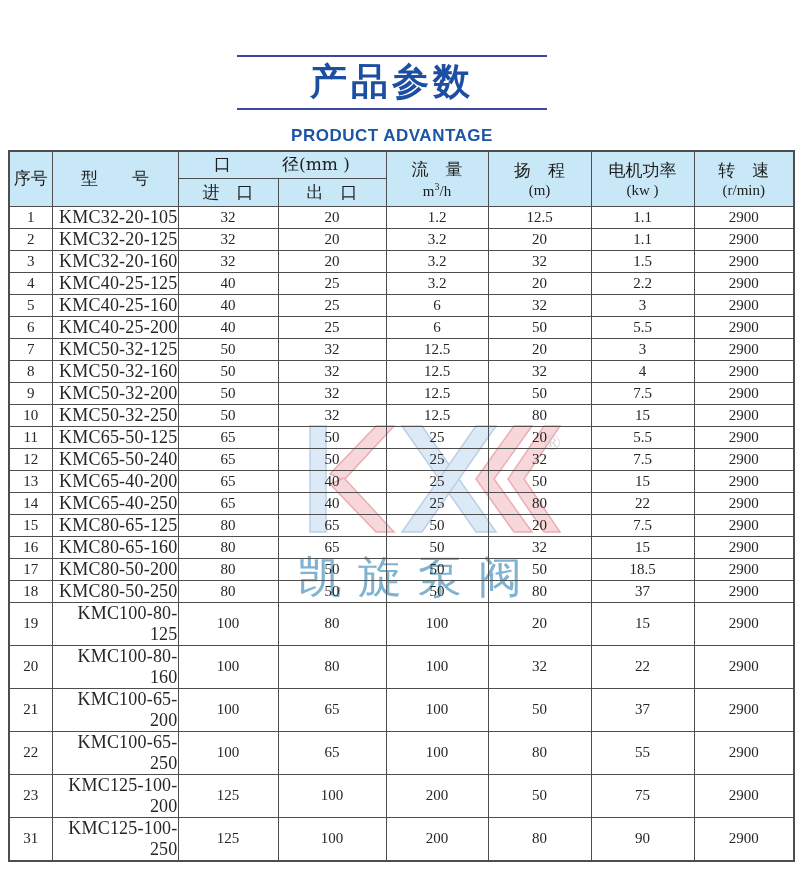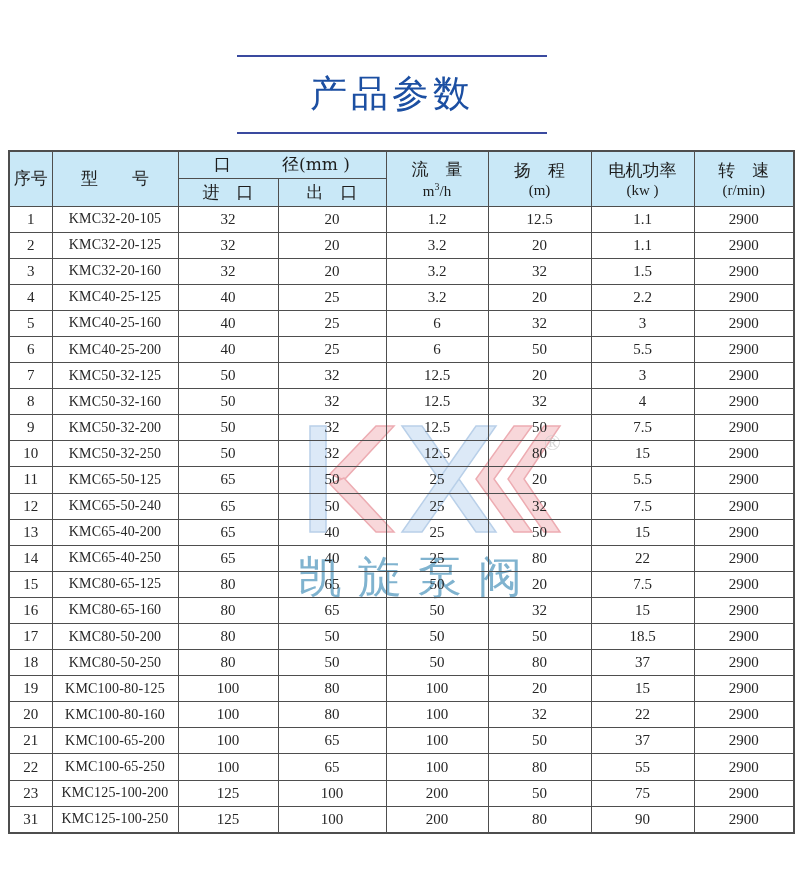--- a/index.html
+++ b/index.html
@@ -2,22 +2,22 @@
 <html><head>
 <meta charset="utf-8">
 <style>
   html,body{margin:0;padding:0;background:#ffffff;}
   body{width:800px;height:871px;position:relative;overflow:hidden;
        font-family:"Liberation Serif", serif;color:#262626;}
 
   
   .title-block{position:absolute;left:237px;top:55px;width:310px;text-align:center;}
   .title-rule{height:0;border-top:2px solid #3a4a9f;}
-  .page-title{margin:12px;padding:5px 0 6px 0;font-family:"Liberation Sans",sans-serif;
-              font-weight:400;font-size:37px;line-height:40px;letter-spacing:4px;
+  .page-title{margin:0;padding:5px 0 6px 0;font-family:"Liberation Sans",sans-serif;
+              font-weight:700;font-size:37px;line-height:40px;letter-spacing:4px;
               color:#1c4fa2;white-space:nowrap;}
   .page-subtitle{margin-top:16px;font-family:"Liberation Sans",sans-serif;
                  font-weight:700;font-size:17px;letter-spacing:0.5px;color:#1c55a6;}
 
   
   .watermark{position:absolute;left:298px;top:418px;width:270px;z-index:0;}
   .watermark svg{display:block;}
   .brand-watermark{margin-top:8px;text-align:left;font-size:44px;letter-spacing:16px;
                    color:#0369a1;opacity:0.5;white-space:nowrap;
                    font-family:"DejaVu Serif",serif;}
@@ -29,21 +29,21 @@
   table.params th, table.params td{border:1px solid #4e4e4e;text-align:center;
                vertical-align:middle;padding:0;overflow:hidden;}
   table.params{border:2px solid #4e4e4e;}
   thead th{background:#c9e8f7;font-weight:400;font-size:17px;
            font-family:"DejaVu Serif",serif;color:#1d1d1d;}
   thead tr.hdr-top{height:27px;}
   thead tr.hdr-sub{height:28px;}
   thead .unit{font-size:15px;font-family:Liberation Serif, serif;}
   thead .unit sup{font-size:10px;}
   tbody td{font-size:15px;background:transparent;color:#262626;}
-  tbody td.model-cell{font-size:14px;letter-spacing:0.2px;}
+  tbody td.model-cell{font-size:18px;letter-spacing:0.2px;text-align:right;}
 </style>
 </head>
 <body>
 
 <div class="watermark">
   <svg width="270" height="122" viewBox="0 0 270 122">
 
     <polygon points="12,8 28,8 28,114 12,114" fill="#dce9f7" stroke="#b9d0e9" stroke-width="1.5"></polygon>
 
     <polygon points="32,56 78,8 96,8 46,62" fill="#f8d7da" stroke="#edacb2" stroke-width="1.5"></polygon>

